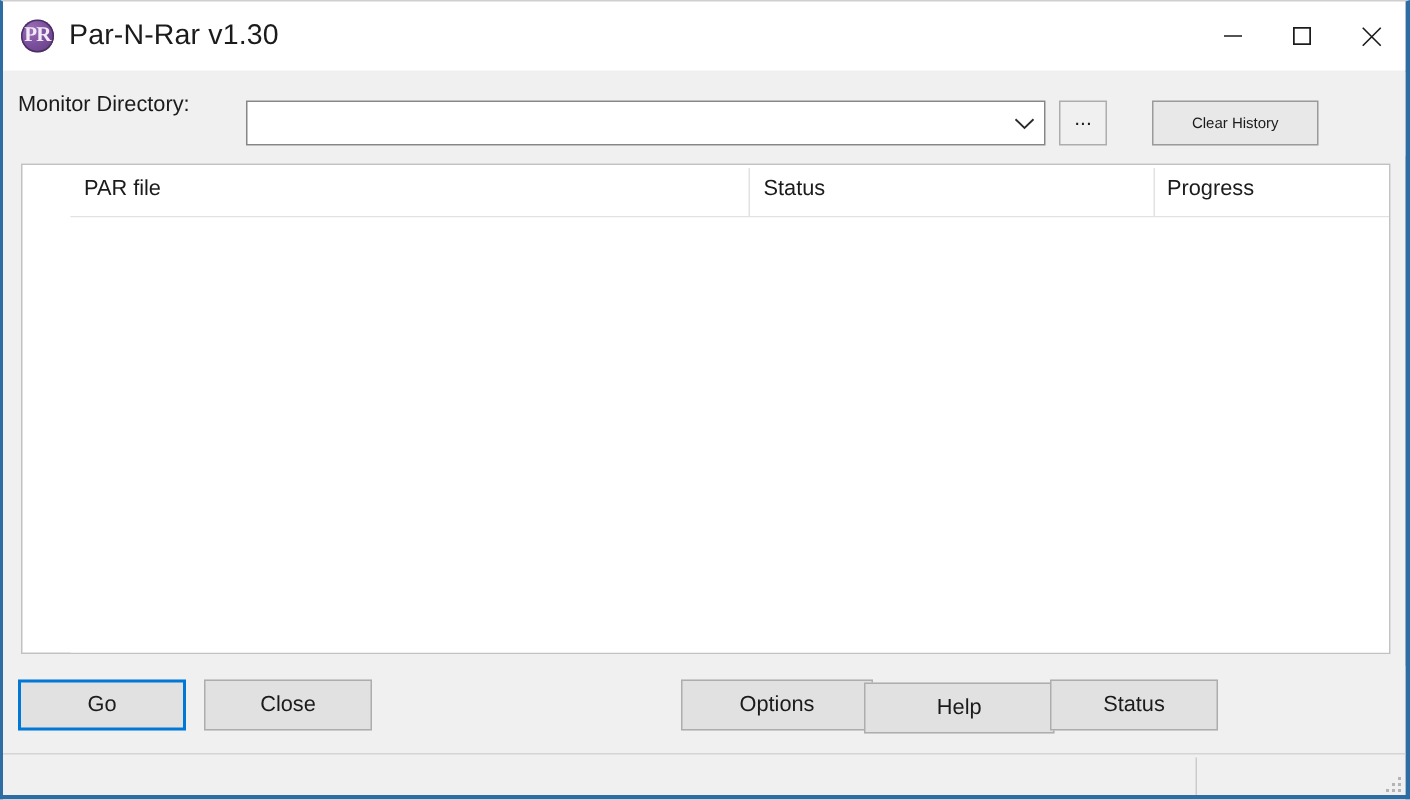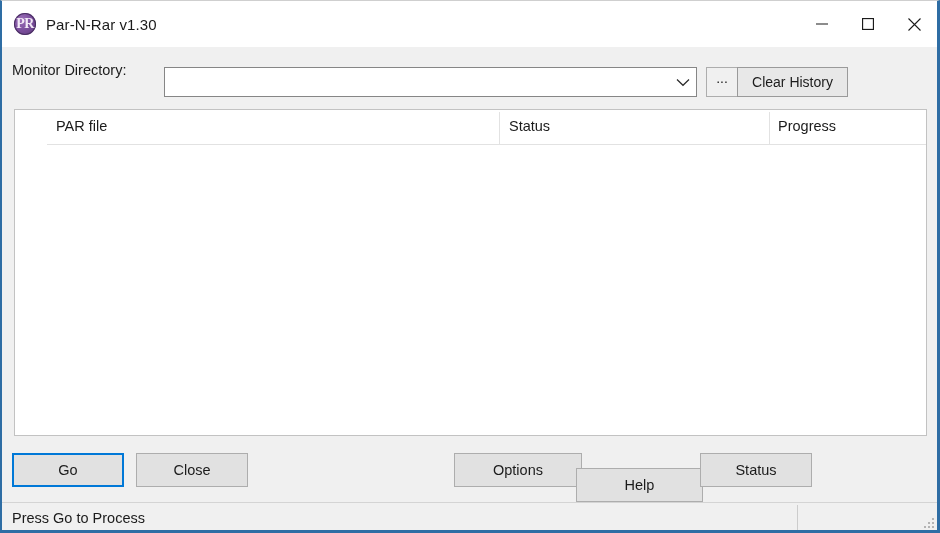--- a/index.html
+++ b/index.html
@@ -50,21 +50,21 @@
   }
   #app-icon span {
     color: #f2e9f7;
     font-size: 14px;
     font-weight: bold;
     font-family: "Liberation Serif", serif;
     letter-spacing: -0.5px;
     line-height: 1;
   }
   #title-text {
-    font-size: 15px;
+    font-size: 19px;
     color: #1b1b1b;
     letter-spacing: 0.1px;
     white-space: nowrap;
   }
   #window-controls {
     position: absolute;
     right: 0; top: 0;
     height: 46px;
     display: flex;
   }
@@ -145,29 +145,29 @@
     border: 1px solid #adadad;
     font-family: "Liberation Sans", sans-serif;
     font-size: 14px;
     color: #1b1b1b;
     line-height: 16px;
     padding: 0 0 8px 0;
     cursor: default;
   }
   #clear-history-btn {
     position: absolute;
-    left: 735px;
+    left: 766px;
     top: 19px;
     width: 111px;
     height: 30px;
     box-sizing: border-box;
     background: #e8e8e8;
     border: 1px solid #9a9a9a;
     font-family: "Liberation Sans", sans-serif;
-    font-size: 14px;
+    font-size: 10px;
     color: #1b1b1b;
     cursor: default;
   }
 
   
   #list-view {
     position: absolute;
     left: 12px;
     top: 108px;
     width: 913px;
@@ -224,21 +224,21 @@
     color: #1b1b1b;
     cursor: default;
   }
   #btn-go {
     left: 10px; top: 9px; width: 112px;
     border: 2px solid #0078d7;
     background: #e1e1e1;
   }
   #btn-close-dlg { left: 134px; top: 9px; width: 112px; }
   #btn-options { left: 452px; top: 9px; width: 128px; }
-  #btn-help { left: 574px; top: 24px; width: 127px; }
+  #btn-help { left: 574px; top: 11px; width: 127px; }
   #btn-about { left: 698px; top: 9px; width: 112px; }
 
   
   #status-bar {
     position: absolute;
     left: 0;
     top: 501px;
     right: 0;
     bottom: 0;
     background: #f0f0f0;
@@ -335,21 +335,20 @@
   <div id="button-bar">
     <button class="dlg-btn" id="btn-close-dlg">Close</button>
     <button class="dlg-btn" id="btn-go">Go</button>
     <button class="dlg-btn" id="btn-options">Options</button>
     <button class="dlg-btn" id="btn-help">Help</button>
     <button class="dlg-btn" id="btn-about">Status</button>
 
   </div>
 
   <div id="status-bar">
-    <div id="status-text">Press Go to Process</div>
     <div id="status-sep"></div>
     <div id="resize-grip">
       <div class="grip-dot" style="right:0px;  bottom:0px;"></div>
       <div class="grip-dot" style="right:4px;  bottom:0px;"></div>
       <div class="grip-dot" style="right:8px;  bottom:0px;"></div>
       <div class="grip-dot" style="right:0px;  bottom:4px;"></div>
       <div class="grip-dot" style="right:4px;  bottom:4px;"></div>
       <div class="grip-dot" style="right:0px;  bottom:8px;"></div>
     </div>
   </div>

